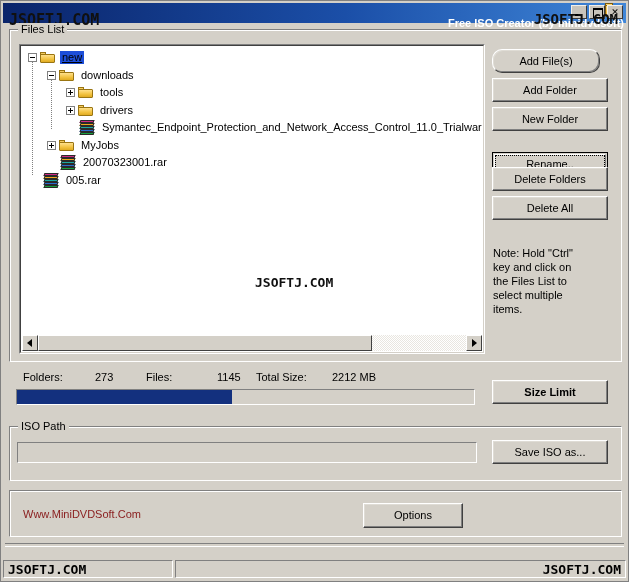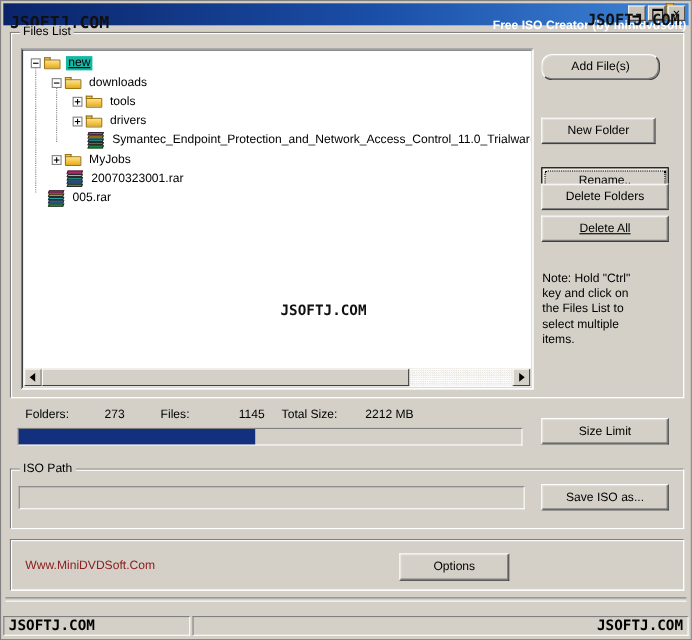--- a/index.html
+++ b/index.html
@@ -240,21 +240,21 @@
     box-sizing: border-box;
     transform: skewX(-20deg);
   }
   .rar-ico i:nth-child(1) { top: 0px;  background: #d02a84; }
   .rar-ico i:nth-child(2) { top: 3px;  background: #f0a81c; }
   .rar-ico i:nth-child(3) { top: 6px;  background: #1ca8a0; }
   .rar-ico i:nth-child(4) { top: 9px;  background: #2b6ad0; }
   .rar-ico i:nth-child(5) { top: 12px; background: #18a03c; }
 
   .tlabel { padding: 0 2px; line-height: 13px; }
-  .tlabel.sel { background: #14b8a6; text-decoration: underline; }
+  .tlabel.sel { background: #1d4ed8; text-decoration: underline; }
 
   .tline-v {
     position: absolute;
     width: 0;
     border-left: 1px dotted #808080;
   }
 
   
   .hscroll {
     position: absolute;
@@ -331,25 +331,25 @@
     position: absolute;
     left: 1px; top: 1px; right: 1px; bottom: 1px;
     border-top: 1px solid #ffffff;
     border-left: 1px solid #ffffff;
     border-right: 1px solid #808080;
     border-bottom: 1px solid #808080;
   }
 
   #btn-addfiles   { left: 491px; top: 48px;  width: 108px; height: 24px; border-radius: 10px; }
   #btn-addfolder  { left: 491px; top: 77px;  width: 116px; height: 24px; }
-  #btn-newfolder  { left: 491px; top: 106px; width: 104px; height: 24px; }
+  #btn-newfolder  { left: 491px; top: 106px; width: 116px; height: 24px; }
   #btn-rename     { left: 491px; top: 136px; width: 116px; height: 24px; margin-top: 15px; }
   #btn-deletesel  { left: 491px; top: 166px; width: 116px; height: 24px; }
-  #btn-deleteall  { left: 491px; top: 195px; width: 116px; height: 24px; text-decoration: underline; }
-  #btn-sizelimit  { left: 491px; top: 379px; width: 116px; height: 24px; }
+  #btn-deleteall  { left: 491px; top: 195px; width: 116px; height: 24px; }
+  #btn-sizelimit  { left: 491px; top: 379px; width: 116px; height: 24px; font-weight: bold; }
   #btn-saveiso    { left: 491px; top: 439px; width: 116px; height: 24px; }
   #btn-options    { left: 362px; top: 502px; width: 100px; height: 25px; }
   #btn-convert    { left: 489px; top: 502px; width: 118px; height: 25px; }
 
   .note {
     position: absolute;
     left: 492px; top: 245px;
     width: 90px;
     font-size: 11px;
     line-height: 14px;
@@ -566,20 +566,21 @@
         <div class="sb-btn right">
             <div class="arr"></div>
           </div>
       </div>
     </div>
 
     <div class="wm wm-mid" style="left:245px; top:245px;">JSOFTJ.COM</div>
   </div>
 
   <div class="btn" id="btn-addfiles">Add File(s)</div>
+  <div class="btn" id="btn-addfolder">Add Folder</div>
   <div class="btn" id="btn-newfolder">New Folder</div>
   <div class="btn focused" id="btn-rename">
     <div class="inner-bevel"></div>
     <div class="focus-ring"></div>
     <span style="position:relative">Rename..</span>
   </div>
   <div class="btn" id="btn-deletesel">Delete Folders</div>
   <div class="btn" id="btn-deleteall">Delete All</div>
 
   <div class="note">Note: Hold "Ctrl" key and click on the Files List to select multiple items.</div>

